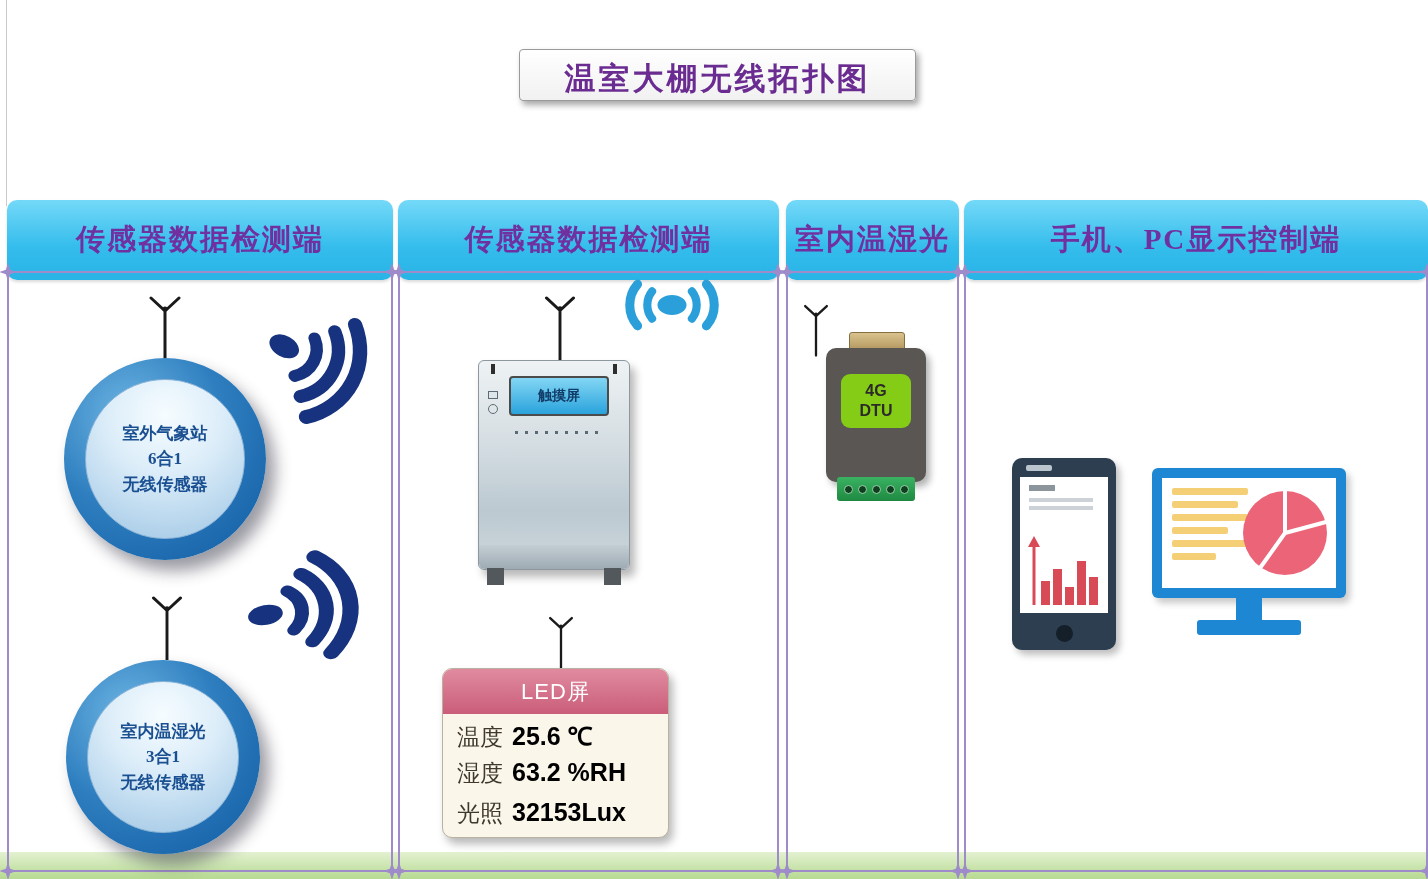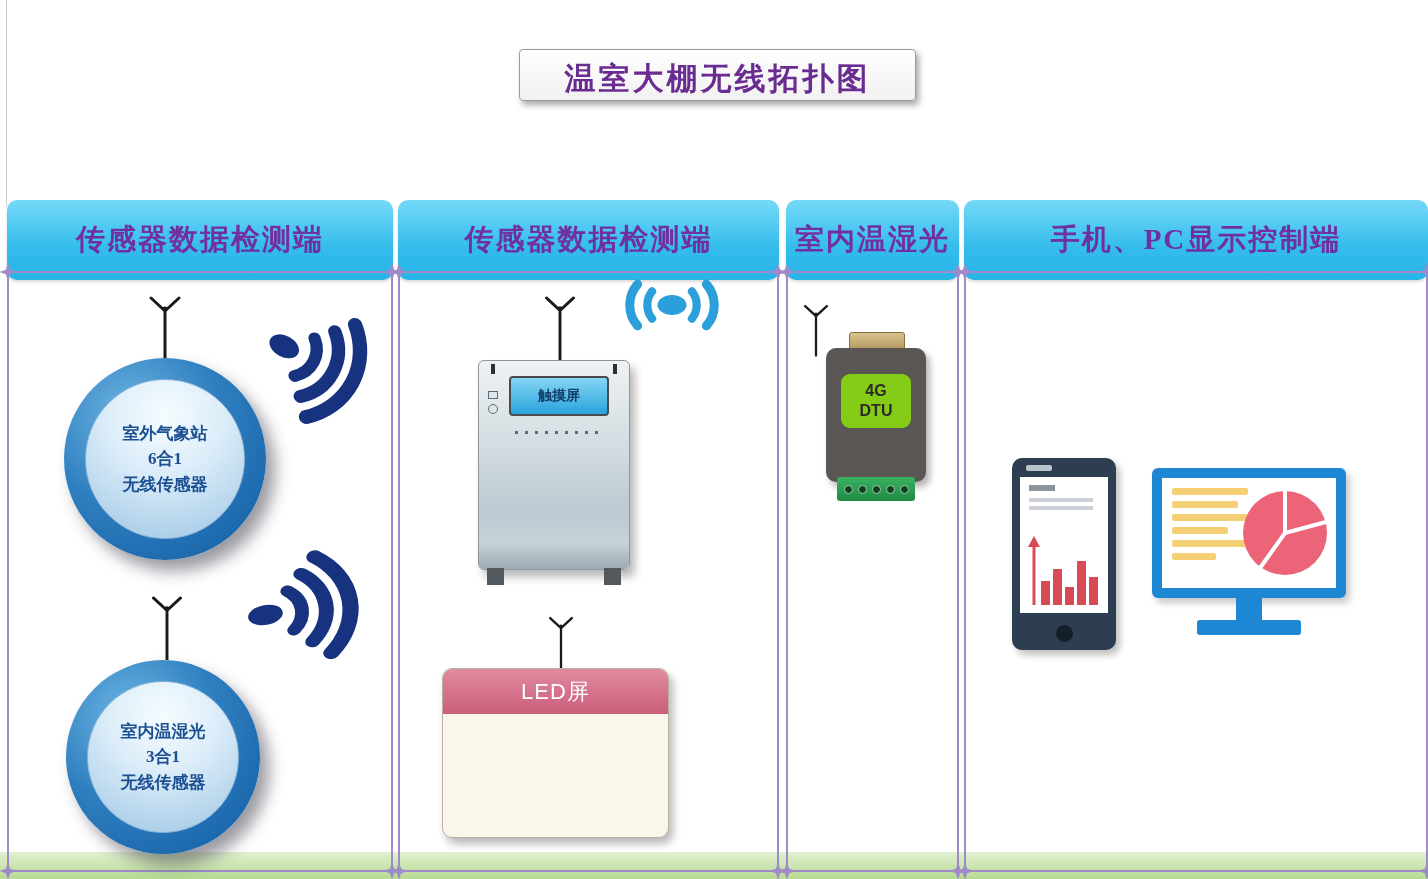--- a/index.html
+++ b/index.html
@@ -225,20 +225,34 @@
 </div>
 
 <svg class="ant a4" viewBox="0 0 44 66">
   <path d="M22 66 L22 13 M22 15 L8 2 M22 15 L36 2" stroke="#1a1a1a" stroke-width="3" fill="none" stroke-linecap="round"></path>
   <circle cx="22" cy="13" r="2.5" fill="#1a1a1a"></circle>
 </svg>
 <div class="led">
   <div class="led-header">
     <span>LED屏</span>
   </div>
+  <div class="led-rows">
+    <div class="led-row">
+      <span class="led-label">温度</span>
+      <span class="led-value">25.6 ℃</span>
+    </div>
+    <div class="led-row">
+      <span class="led-label">湿度</span>
+      <span class="led-value">63.2 %RH</span>
+    </div>
+    <div class="led-row">
+      <span class="led-label">光照</span>
+      <span class="led-value">32153Lux</span>
+    </div>
+  </div>
 </div>
 
 <svg class="ant a5" viewBox="0 0 44 66">
   <path d="M22 66 L22 13 M22 15 L8 2 M22 15 L36 2" stroke="#1a1a1a" stroke-width="3" fill="none" stroke-linecap="round"></path>
   <circle cx="22" cy="13" r="2.5" fill="#1a1a1a"></circle>
 </svg>
 <div class="dtu-conn"></div>
 <div class="dtu-body">
   <div class="dtu-plate">
     <div>4G</div>

